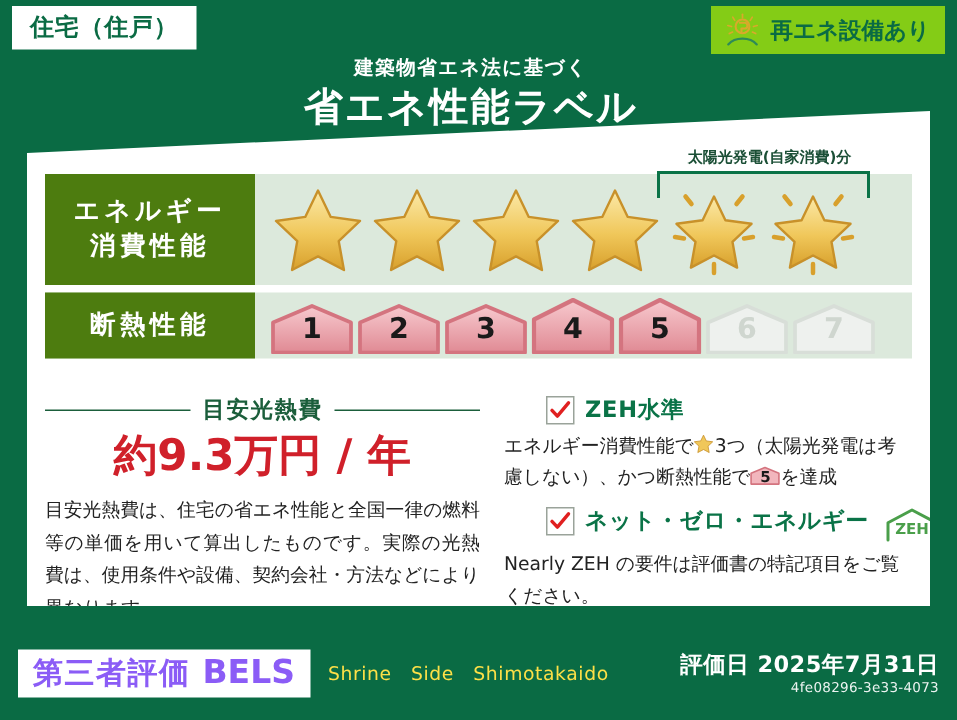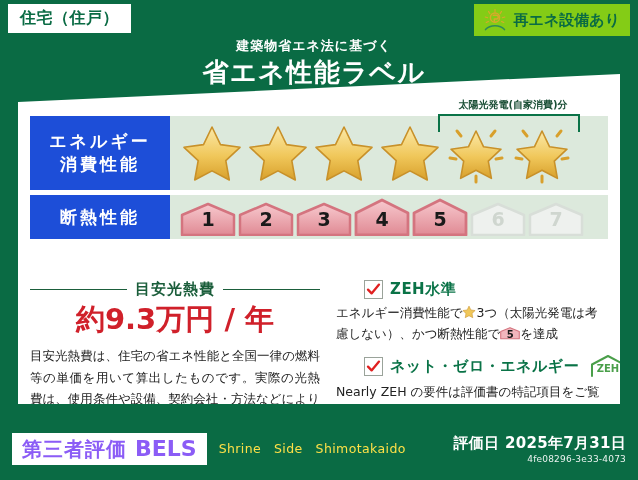--- a/index.html
+++ b/index.html
@@ -42,21 +42,21 @@
     position:absolute;left:18px;top:74px;width:602px;height:330px;
     background:#ffffff;z-index:3;
     clip-path:polygon(0 28px, 602px 0, 602px 330px, 0 330px);
   }
   .card-inner{position:absolute;left:0;top:28px;width:602px;height:302px;}
 
   
   .perf{position:absolute;left:12px;top:14px;width:578px;}
   .row{display:flex;align-items:stretch;background:#dce9dc;margin-bottom:5px;position:relative;}
   .row-label{
-    background:#1d4ed8;color:#ffffff;
+    background:#4d7c0f;color:#ffffff;
     width:140px;min-height:74px;
     display:flex;flex-direction:column;align-items:center;justify-content:center;
     font-size:17px;font-weight:bold;letter-spacing:3px;line-height:1.35;text-align:center;
   }
   .row-label.compact{min-height:44px;}
   .row-body{flex:1;display:flex;align-items:center;padding-left:10px;position:relative;}
 
   
   .stars{display:flex;align-items:center;gap:2px;}
   .star{width:64px;height:62px;display:block;}
@@ -77,38 +77,38 @@
   .grades{display:flex;align-items:flex-end;gap:2px;}
   .grade{position:relative;width:56px;}
   .grade svg{display:block;width:56px;}
   .grade .num{
     position:absolute;left:0;width:100%;bottom:6px;text-align:center;
     font-size:19px;font-weight:bold;color:#1a1a1a;
   }
   .grade.off .num{color:#cfd6cf;}
 
   
-  .cols{position:absolute;left:12px;top:178px;width:578px;display:flex;}
+  .cols{position:absolute;left:12px;top:162px;width:578px;display:flex;}
   .col-left{width:298px;padding-right:8px;box-sizing:border-box;}
   .col-right{width:272px;padding-left:8px;box-sizing:border-box;border-left:0;}
 
   .cost-head{display:flex;align-items:center;justify-content:center;gap:8px;margin-bottom:2px;}
   .cost-head .rule{flex:1;height:1px;background:#1b5e3b;}
   .cost-head .txt{font-size:15px;font-weight:bold;color:#1b5e3b;letter-spacing:1px;white-space:nowrap;}
   .cost-value{
     text-align:center;color:#d0202a;font-size:29px;font-weight:bold;
     letter-spacing:0;line-height:1.25;margin:2px 0 8px 0;
   }
   .cost-note{
     font-size:12.5px;color:#222222;line-height:1.72;text-align:justify;
     letter-spacing:0;
   }
 
   .claim{margin-bottom:10px;}
-  .claim-head{display:flex;align-items:center;gap:7px;margin-bottom:3px;padding-left:28px;}
+  .claim-head{display:flex;gap:7px;margin-bottom:3px;padding-left:28px;}
   .checkbox{
     width:17px;height:17px;border:1px solid #9aa39a;background:#ffffff;
     display:flex;align-items:center;justify-content:center;flex:none;
   }
   .checkbox svg{width:15px;height:15px;display:block;}
   .claim-title{font-size:15px;font-weight:bold;color:#0a7347;letter-spacing:.5px;white-space:nowrap;}
   .claim-body{font-size:12.5px;color:#222222;line-height:1.68;letter-spacing:0;}
   .inline-star{width:14px;height:14px;vertical-align:-2px;display:inline-block;}
   .inline-grade{
     display:inline-block;vertical-align:-3px;width:20px;height:16px;position:relative;

